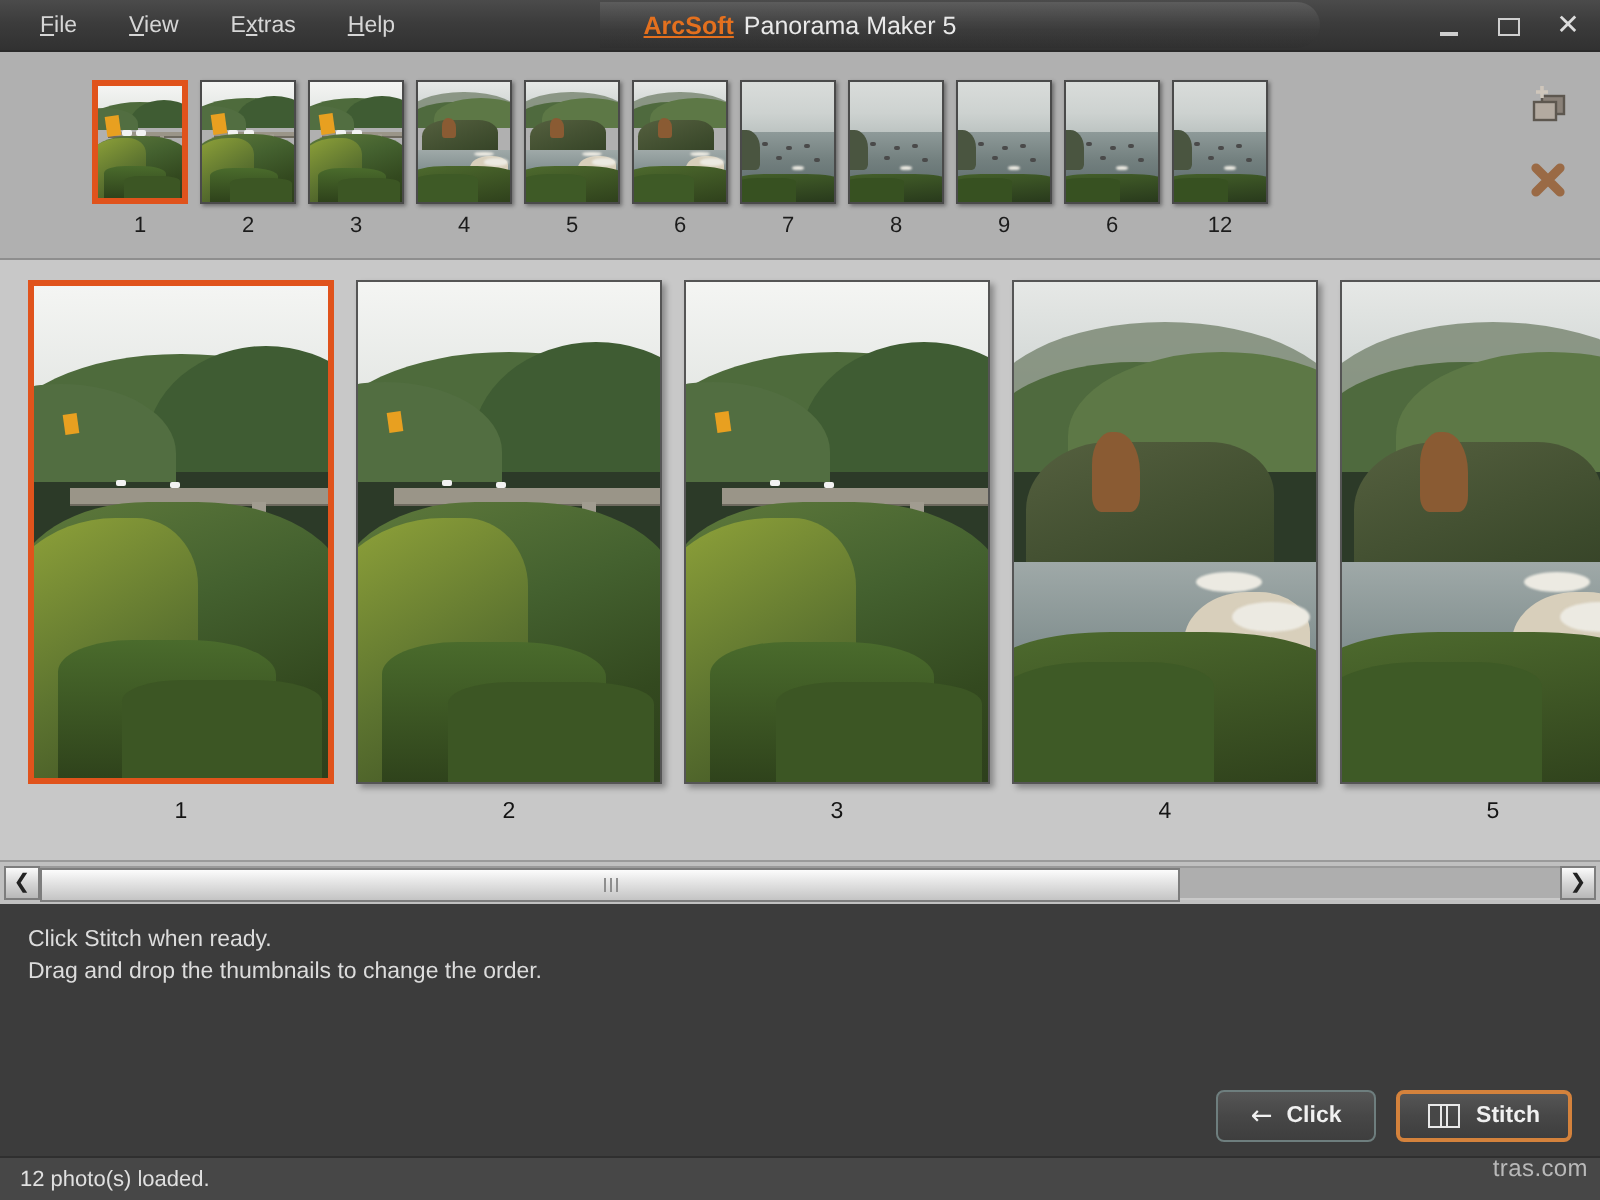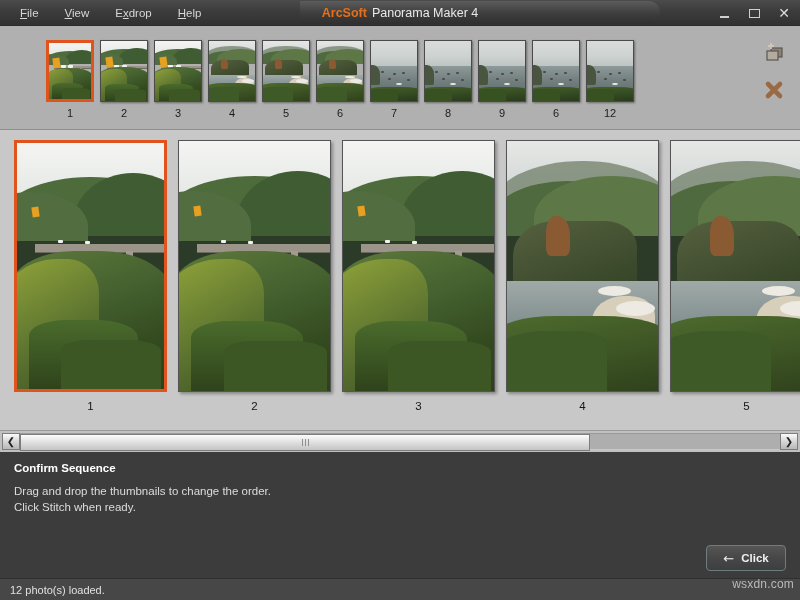--- a/index.html
+++ b/index.html
@@ -31,21 +31,21 @@
     font-size: 11.5px; color: #d6d6d6;
     padding: 2px 2px; cursor: default; white-space: nowrap;
   }
   .mn { text-decoration: underline; }
 
   .titletext {
     position: absolute; left: 0; right: 0; top: 0; height: 26px;
     display: flex; align-items: center; justify-content: center;
     font-size: 12.5px; pointer-events: none;
   }
-  .brand { color: #e4701e; font-weight: bold; margin-right: 5px; }
+  .brand { color: #e4701e; font-weight: bold; margin-right: 5px; text-decoration: underline; }
   .prodname { color: #e9e9e9; }
 
   .titlehighlight {
     position: absolute; left: 300px; top: 1px;
     width: 360px; height: 23px;
     background: linear-gradient(to bottom, rgba(255,255,255,0.10), rgba(255,255,255,0.01) 60%, rgba(0,0,0,0.04));
     border-radius: 0 40px 40px 0;
     pointer-events: none;
   }
 
@@ -254,30 +254,30 @@
     <div class="titlehighlight"></div>
 
     <div class="menubar">
       <div class="menuitem">
         <span class="mn">F</span><span>ile</span>
       </div>
       <div class="menuitem">
         <span class="mn">V</span><span>iew</span>
       </div>
       <div class="menuitem">
-        <span>E</span><span class="mn">x</span><span>drop</span>
+        <span>E</span><span class="mn">x</span><span>tras</span>
       </div>
       <div class="menuitem">
         <span class="mn">H</span><span>elp</span>
       </div>
     </div>
 
     <div class="titletext">
       <span class="brand">ArcSoft</span>
-      <span class="prodname">Panorama Maker 4</span>
+      <span class="prodname">Panorama Maker 5</span>
     </div>
 
     <div class="winbuttons">
       <div class="winbtn">
           <div class="wb-min"></div>
         </div>
       <div class="winbtn">
           <div class="wb-max"></div>
         </div>
       <div class="winbtn">
@@ -651,30 +651,36 @@
             <i></i>
           </span>
       </div>
     </div>
     <div class="sb-arrow">
       <span>❯</span>
     </div>
   </div>
 
   <div class="instructions">
-    <div class="instr-title">Confirm Sequence</div>
+    <div class="instr-line">Click Stitch when ready.</div>
     <div class="instr-line">Drag and drop the thumbnails to change the order.</div>
-    <div class="instr-line">Click Stitch when ready.</div>
   </div>
 
   <div class="actionbar">
     <div class="btn">
       <span class="arrow-left">←</span>
       <span>Click</span>
     </div>
-    <div class="watermark">wsxdn.com</div>
+    <div class="btn primary">
+      <span class="stitch-ico">
+          <i></i>
+          <i></i>
+        </span>
+      <span>Stitch</span>
+    </div>
+    <div class="watermark">tras.com</div>
   </div>
 
   <div class="statusbar">
     <span>12 photo(s) loaded.</span>
   </div>
 
 </div>
 
 </body></html>

